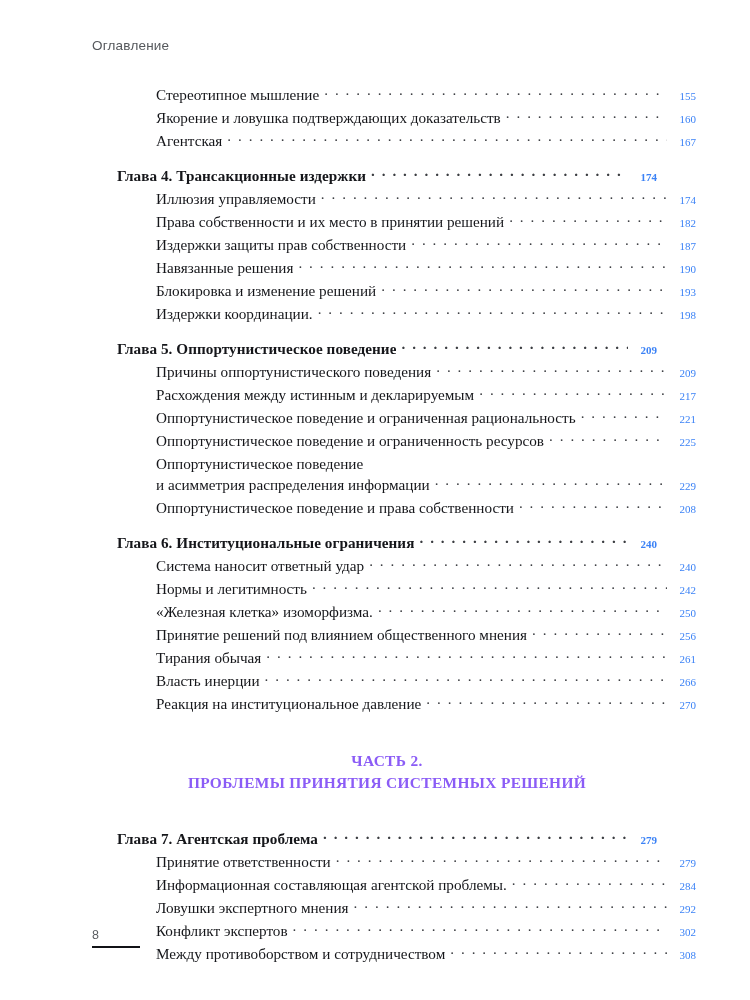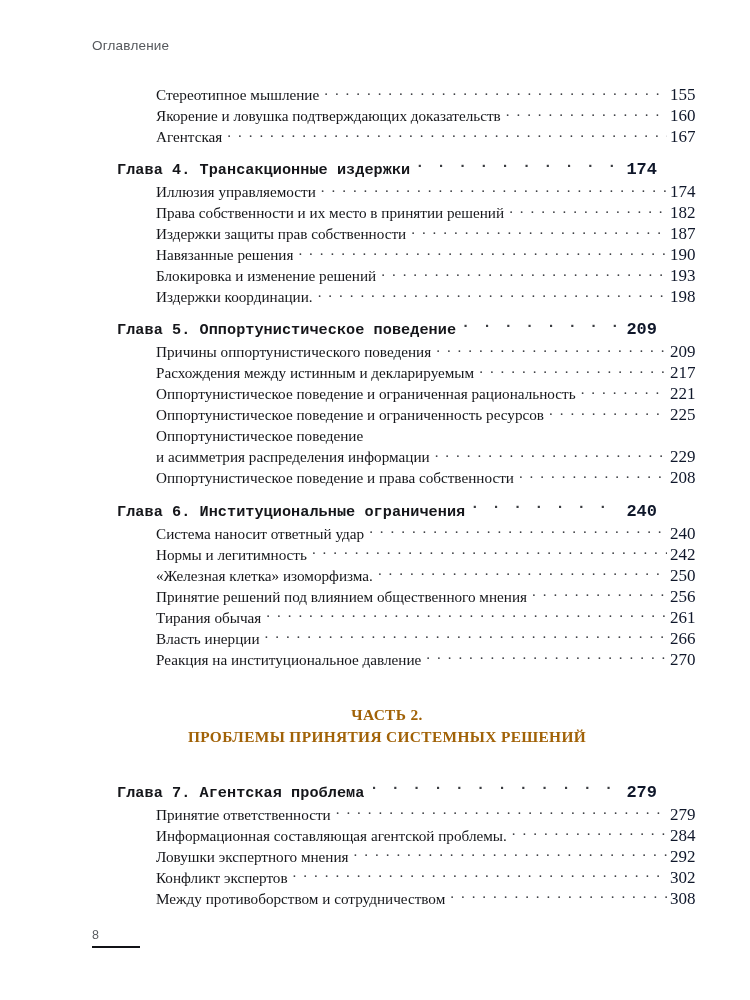--- a/index.html
+++ b/index.html
@@ -85,31 +85,30 @@
     bottom: 0.02em;
     white-space: nowrap;
     letter-spacing: 1.55px;
     font-size: 15.2px;
     color: #3a3c40;
   }
 
   .entry .page-num {
     flex: 0 0 auto;
     min-width: 26px;
-    text-align: left;
-    font-size: 17px;
+    text-align: right;
+    font-size: 11px;
     font-variant-numeric: oldstyle-nums;
-    color: #0f172a;
+    color: #3b82f6;
   }
 
   
   .entry.chapter {
     font-weight: 700;
     margin-left: 0;
-    font-family: Liberation Mono, monospace;
   }
   .entry.chapter .title {
     letter-spacing: 0.05px;
   }
 
   
   .entry.section {
     margin-left: 39px;
     font-weight: 400;
   }
@@ -125,21 +124,21 @@
 
   
   .part-heading {
     margin-top: 34px;
     margin-bottom: 0;
     text-align: center;
     font-weight: 700;
     font-size: 15.4px;
     letter-spacing: 0.35px;
     line-height: 22px;
-    color: #a16207;
+    color: #8b5cf6;
     width: 540px;
   }
   .part-heading .part-line-1 { display: block; }
   .part-heading .part-line-2 { display: block; }
 
   .after-part { margin-top: 34px; }
 
   
   .folio {
     position: absolute;

